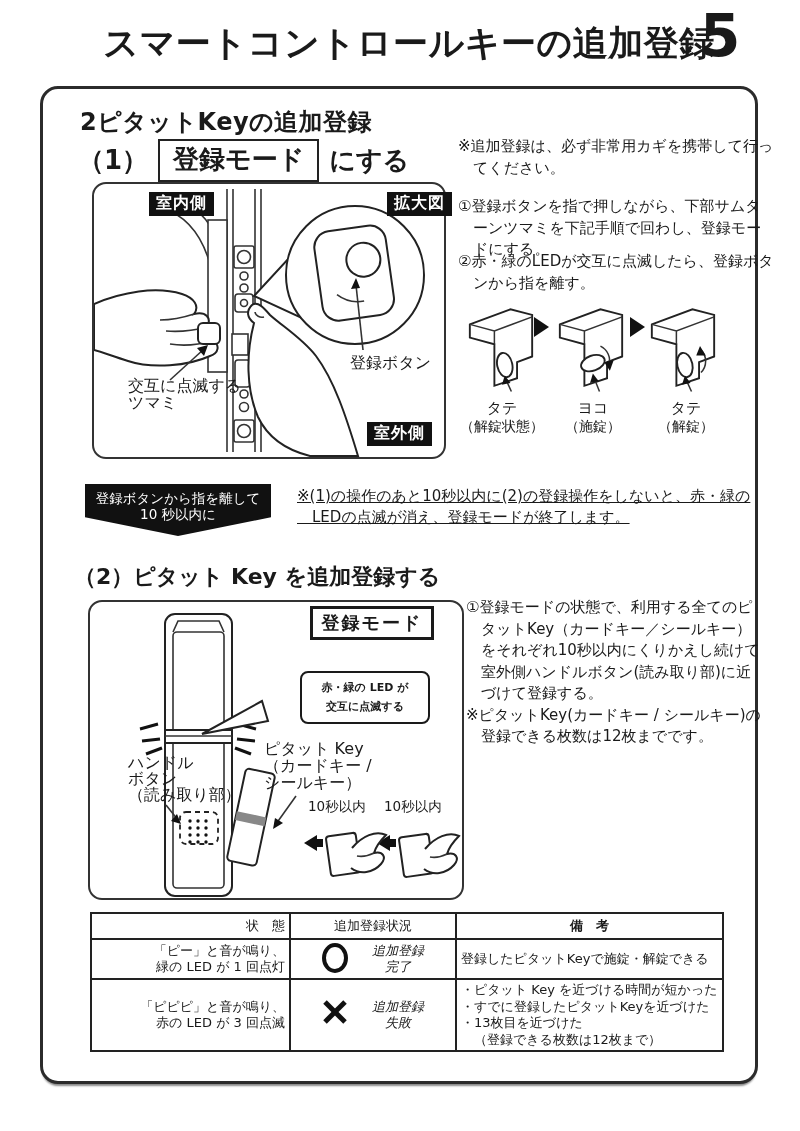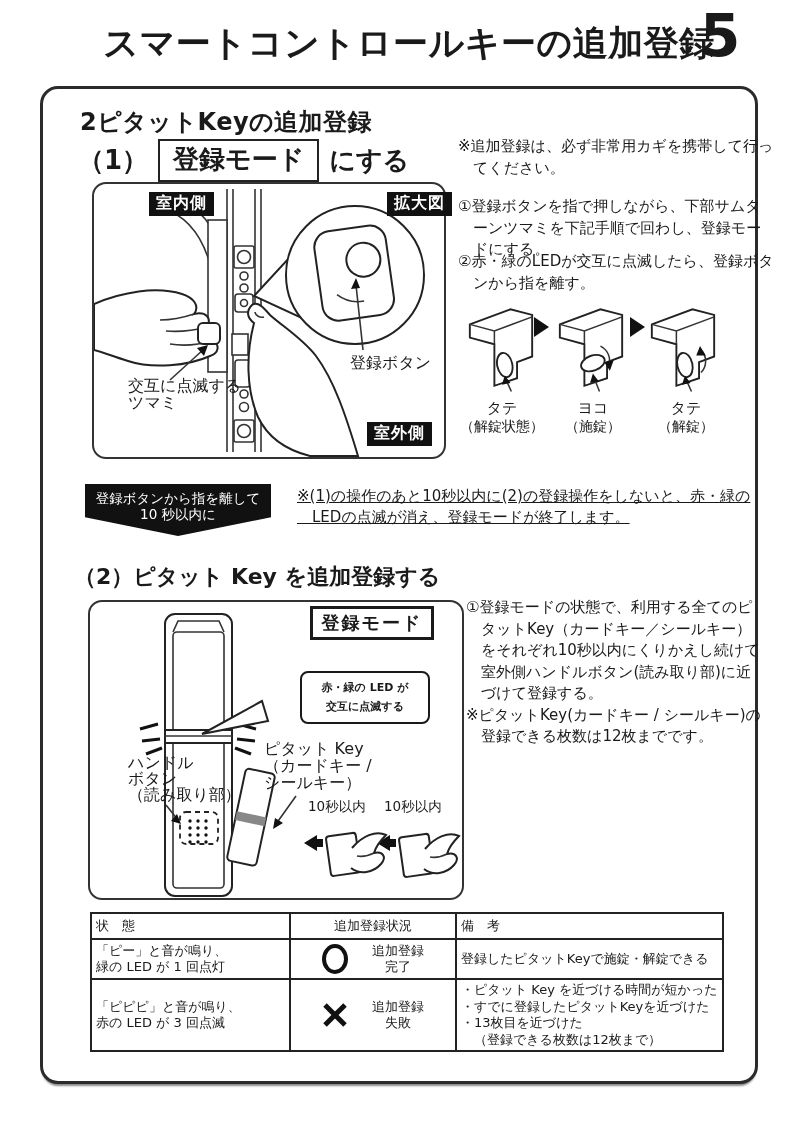--- a/index.html
+++ b/index.html
@@ -39,27 +39,27 @@
     font-size:13.5px;font-weight:normal;text-align:center;line-height:16px;padding-top:6px;box-sizing:border-box;}
   .banner-note{left:297px;top:486px;width:462px;font-size:15px;line-height:20.5px;text-decoration:underline;}
   .h-s2{left:74px;top:562px;font-size:22px;font-weight:bold;}
   
   .modebox{left:310px;top:606px;width:118px;height:28px;border:3px solid #1a1a1a;font-size:18px;font-weight:bold;text-align:center;line-height:27px;letter-spacing:2px;background:#fff;}
   .bubble{left:256px;top:671px;width:118px;border:2.5px solid #1a1a1a;border-radius:8px;background:#fff;font-size:11px;font-weight:bold;line-height:19px;text-align:center;padding:5px 4px 6px;margin-left:44px;}
   .timelbl{position:absolute;font-size:13.5px;white-space:nowrap;}
   
   table.result{position:absolute;left:90px;top:912px;border-collapse:collapse;table-layout:fixed;}
   table.result td,table.result th{border:2px solid #222;font-size:13px;line-height:16.5px;font-weight:normal;padding:2px 4px;vertical-align:middle;box-sizing:border-box;}
-  th.c1,td.c1{width:199px;text-align:left;}
+  th.c1,td.c1{width:199px;text-align:right;}
   th.c2,td.c2{width:166px;text-align:center;}
   th.c3,td.c3{width:267px;text-align:left;padding-left:8px;}
   tr.hdr th{height:26px;}
   tr.r1 td{height:40px;}
   tr.r2 td{height:69px;}
-  .statuscell{display:flex;align-items:center;justify-content:center;gap:24px;}
+  .statuscell{display:flex;justify-content:center;gap:24px;font-style:italic;}
   .o-icon{display:inline-block;width:18px;height:22px;border:4.5px solid #111;border-radius:50%;}
   
   svg .ln{stroke:#333;fill:none;stroke-width:1.6px;}
   svg .ln2{stroke:#222;fill:#fff;stroke-width:2px;}
   svg .fillw{fill:#fff;stroke:#333;stroke-width:1.6px;}
   svg .blk{fill:#111;stroke:none;}
 </style>
 </head>
 <body>
 
@@ -278,21 +278,21 @@
 <div class="abs col2">
   <p>①登録モードの状態で、利用する全てのピタットKey（カードキー／シールキー）をそれぞれ10秒以内にくりかえし続けて室外側ハンドルボタン(読み取り部)に近づけて登録する。</p>
   <p>※ピタットKey(カードキー / シールキー)の登録できる枚数は12枚までです。</p>
 </div>
 
 <table class="result">
   <tbody>
       <tr class="hdr">
     <th class="c1">状　態</th>
     <th class="c2">追加登録状況</th>
-    <th class="c3" style="">備　考</th>
+    <th class="c3" style="text-align:center;font-weight:bold;">備　考</th>
   </tr>
   <tr class="r1">
     <td class="c1 pre">「ピー」と音が鳴り、
 緑の LED が 1 回点灯</td>
     <td class="c2">
       <div class="statuscell">
         <span class="o-icon"></span>
         <span class="pre">追加登録
 完了</span>
       </div>

